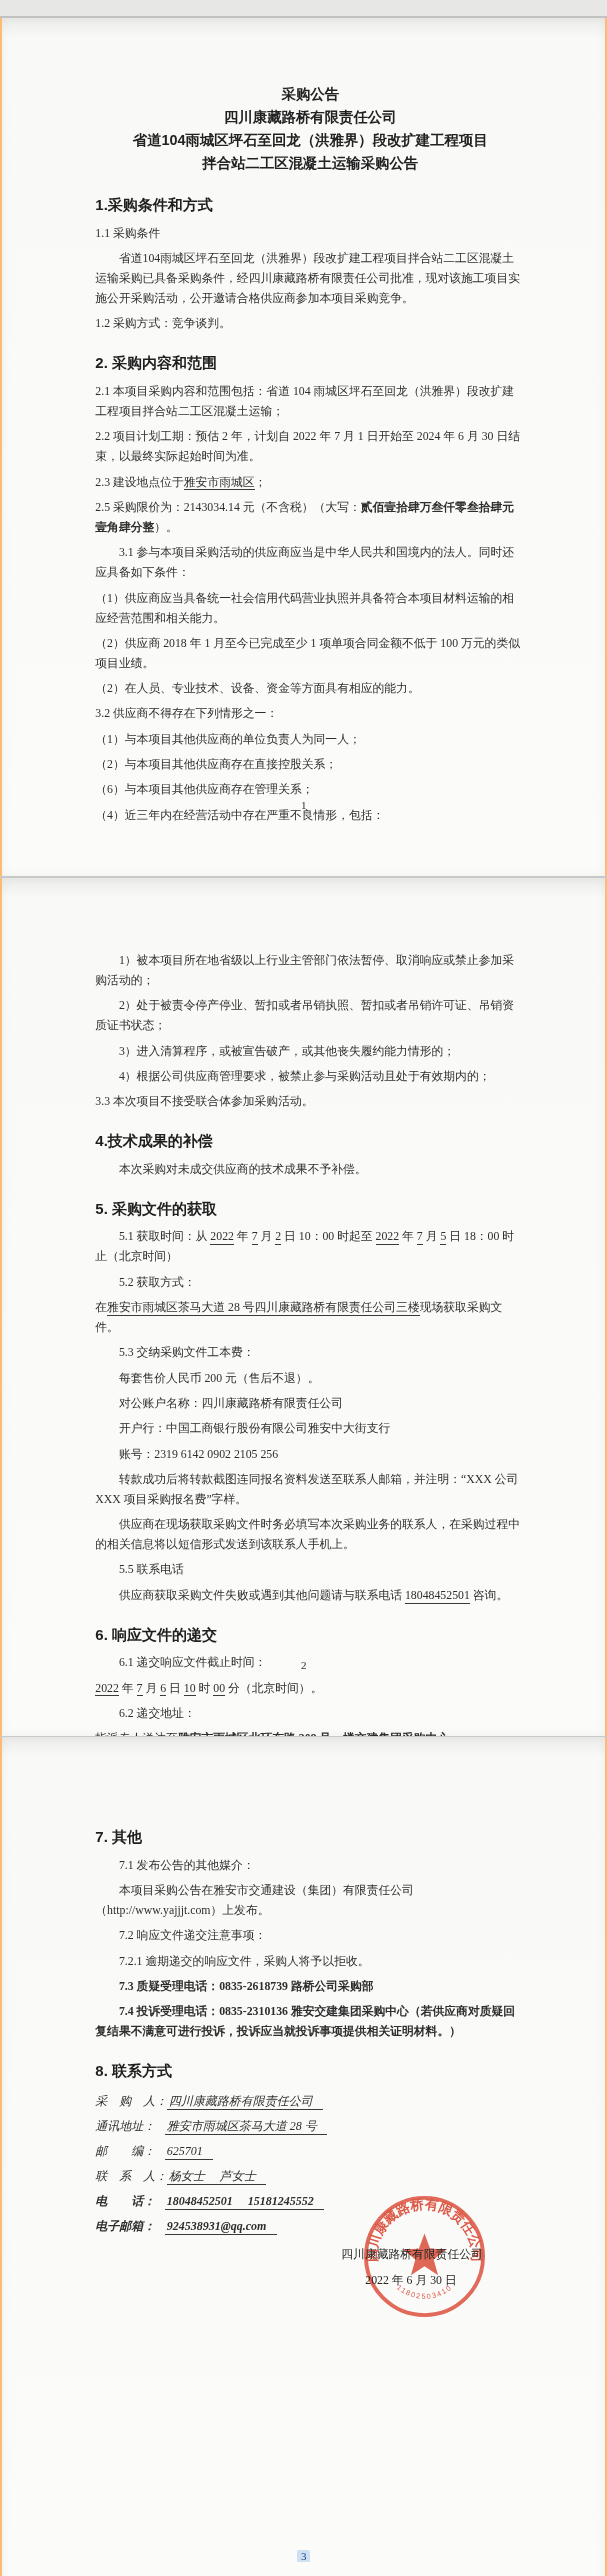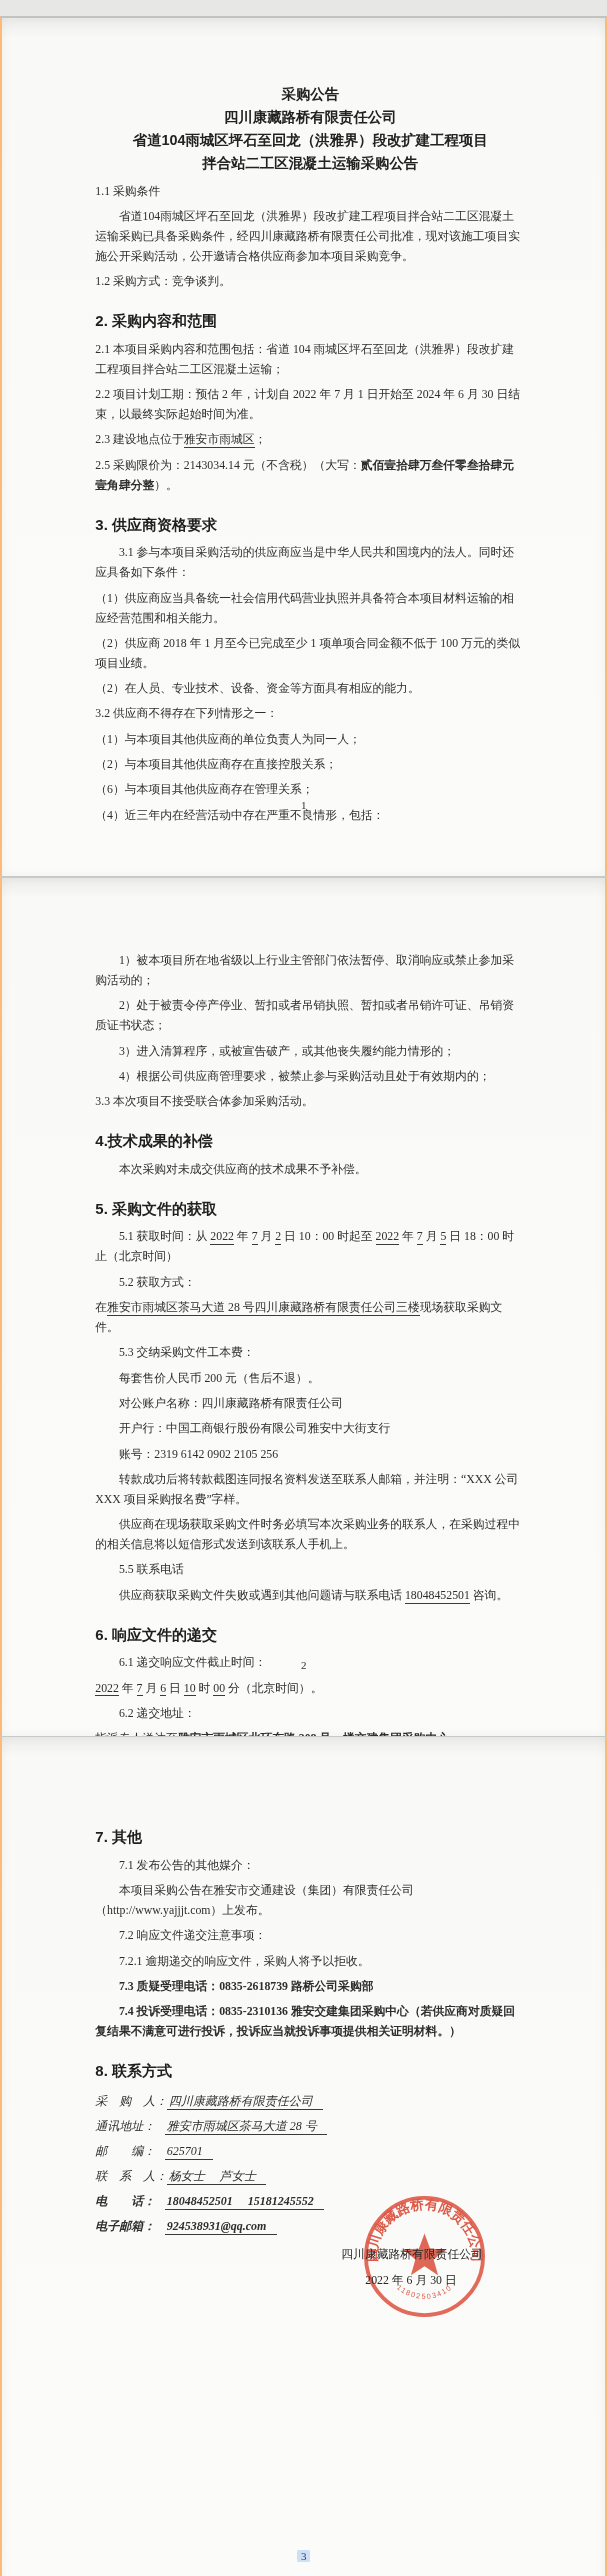--- a/index.html
+++ b/index.html
@@ -39,31 +39,31 @@
 
   <div class="page pg1">
     <div class="content">
       <div class="titleblock">
         <div>采购公告</div>
         <div>四川康藏路桥有限责任公司</div>
         <div>省道104雨城区坪石至回龙（洪雅界）段改扩建工程项目</div>
         <div>拌合站二工区混凝土运输采购公告</div>
       </div>
 
+      <div class="h">1.采购条件和方式</div>
       <div class="p">1.1 采购条件</div>
       <div class="p ind">省道104雨城区坪石至回龙（洪雅界）段改扩建工程项目拌合站二工区混凝土运输采购已具备采购条件，经四川康藏路桥有限责任公司批准，现对该施工项目实施公开采购活动，公开邀请合格供应商参加本项目采购竞争。</div>
       <div class="p">1.2 采购方式：竞争谈判。</div>
 
       <div class="h">2. 采购内容和范围</div>
       <div class="p">2.1 本项目采购内容和范围包括：省道 104 雨城区坪石至回龙（洪雅界）段改扩建工程项目拌合站二工区混凝土运输；</div>
       <div class="p">2.2 项目计划工期：预估 2 年，计划自 2022 年 7 月 1 日开始至 2024 年 6 月 30 日结束，以最终实际起始时间为准。</div>
       <div class="p"><span>2.3 建设地点位于</span><span class="u">雅安市雨城区</span><span>；</span></div>
       <div class="p"><span>2.5 采购限价为：2143034.14 元（不含税）（大写：</span><span class="b">贰佰壹拾肆万叁仟零叁拾肆元壹角肆分</span><span class="b">整</span><span>）。</span></div>
 
-      <div class="h">3.  供应商资格要求</div>
       <div class="p ind">3.1 参与本项目采购活动的供应商应当是中华人民共和国境内的法人。同时还应具备如下条件：</div>
       <div class="p">（1）供应商应当具备统一社会信用代码营业执照并具备符合本项目材料运输的相应经营范围和相关能力。</div>
       <div class="p">（2）供应商 2018 年 1 月至今已完成至少 1 项单项合同金额不低于 100 万元的类似项目业绩。</div>
       <div class="p">（2）在人员、专业技术、设备、资金等方面具有相应的能力。</div>
       <div class="p">3.2 供应商不得存在下列情形之一：</div>
       <div class="p">（1）与本项目其他供应商的单位负责人为同一人；</div>
       <div class="p">（2）与本项目其他供应商存在直接控股关系；</div>
       <div class="p">（6）与本项目其他供应商存在管理关系；</div>
       <div class="p">（4）近三年内在经营活动中存在严重不良情形，包括：</div>
     </div>

